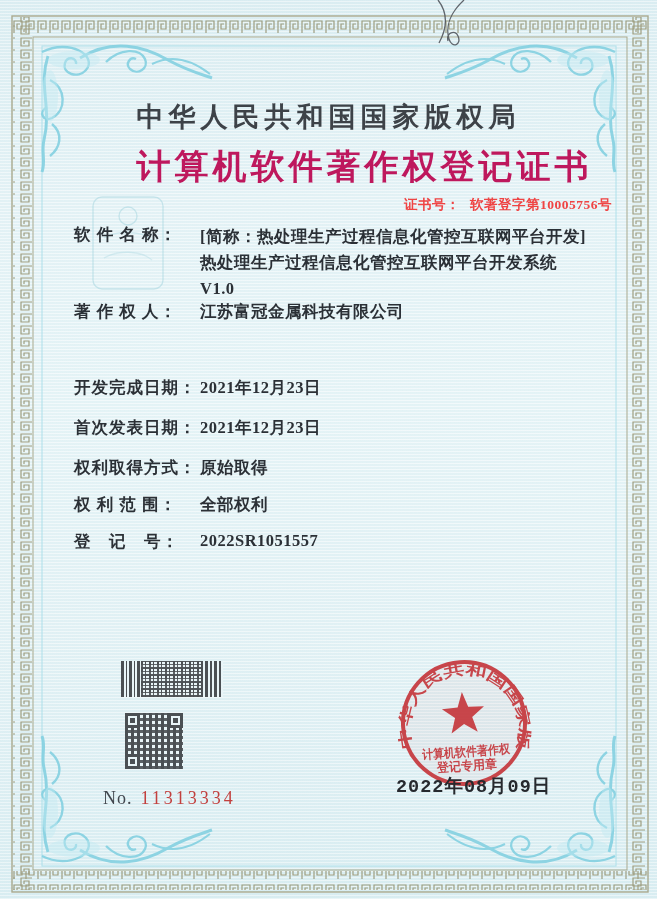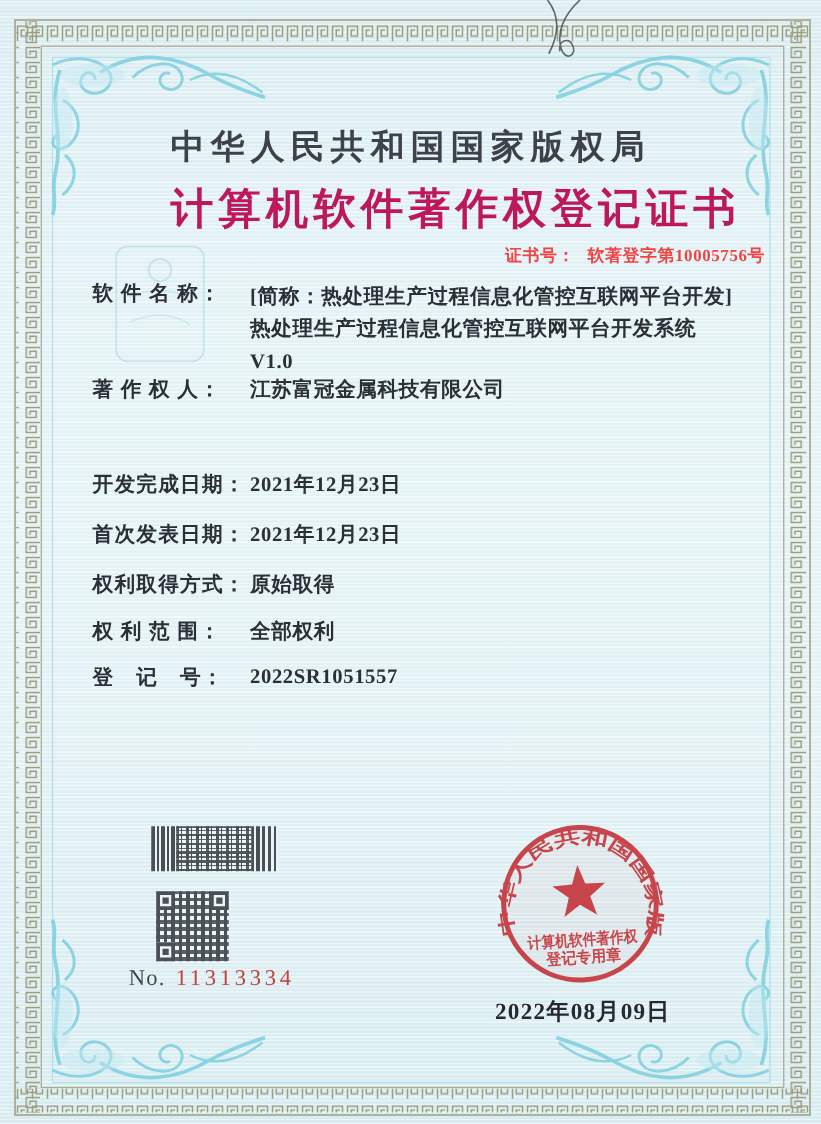--- a/index.html
+++ b/index.html
@@ -64,29 +64,29 @@
     position:absolute;left:125px;top:713px;width:58px;height:56px;
     background:
       repeating-linear-gradient(0deg,rgba(75,80,84,.9) 0 3px,transparent 3px 6px),
       repeating-linear-gradient(90deg,#4b5054 0 3px,#e9f5f8 3px 6px);
   }
   .finder{position:absolute;width:15px;height:15px;background:#e9f5f8;border:3px solid #4b5054;box-sizing:border-box;}
   .finder::after{content:"";position:absolute;left:2px;top:2px;width:5px;height:5px;background:#4b5054;}
   .f-tl{left:0;top:0;} .f-tr{right:0;top:0;} .f-bl{left:0;bottom:0;}
 
   .serial{
-    position:absolute;left:103px;top:772px;font-size:18px;letter-spacing:1px;
+    position:absolute;left:103px;top:788px;font-size:18px;letter-spacing:1px;
     color:#41464d;white-space:nowrap;
   }
   .serial .digits{color:#c2403e;letter-spacing:3px;margin-left:8px;}
 
   .seal{position:absolute;left:397px;top:656px;width:134px;height:134px;transform:rotate(-4deg);}
   .issue-date{
-    position:absolute;left:396px;top:796px;font-weight:700;font-size:18.5px;
-    color:#26292e;letter-spacing:1px;white-space:nowrap;
+    position:absolute;left:396px;top:773px;font-weight:700;font-size:18.5px;
+    color:#26292e;letter-spacing:1px;white-space:nowrap;font-family:Liberation Mono, monospace;
   }
 </style>
 </head>
 <body>
 
 <div class="paper"></div>
 
 <svg class="deco" viewBox="0 0 657 899" xmlns="http://www.w3.org/2000/svg">
   <defs>
     <pattern id="gk" width="12" height="18" patternUnits="userSpaceOnUse">

